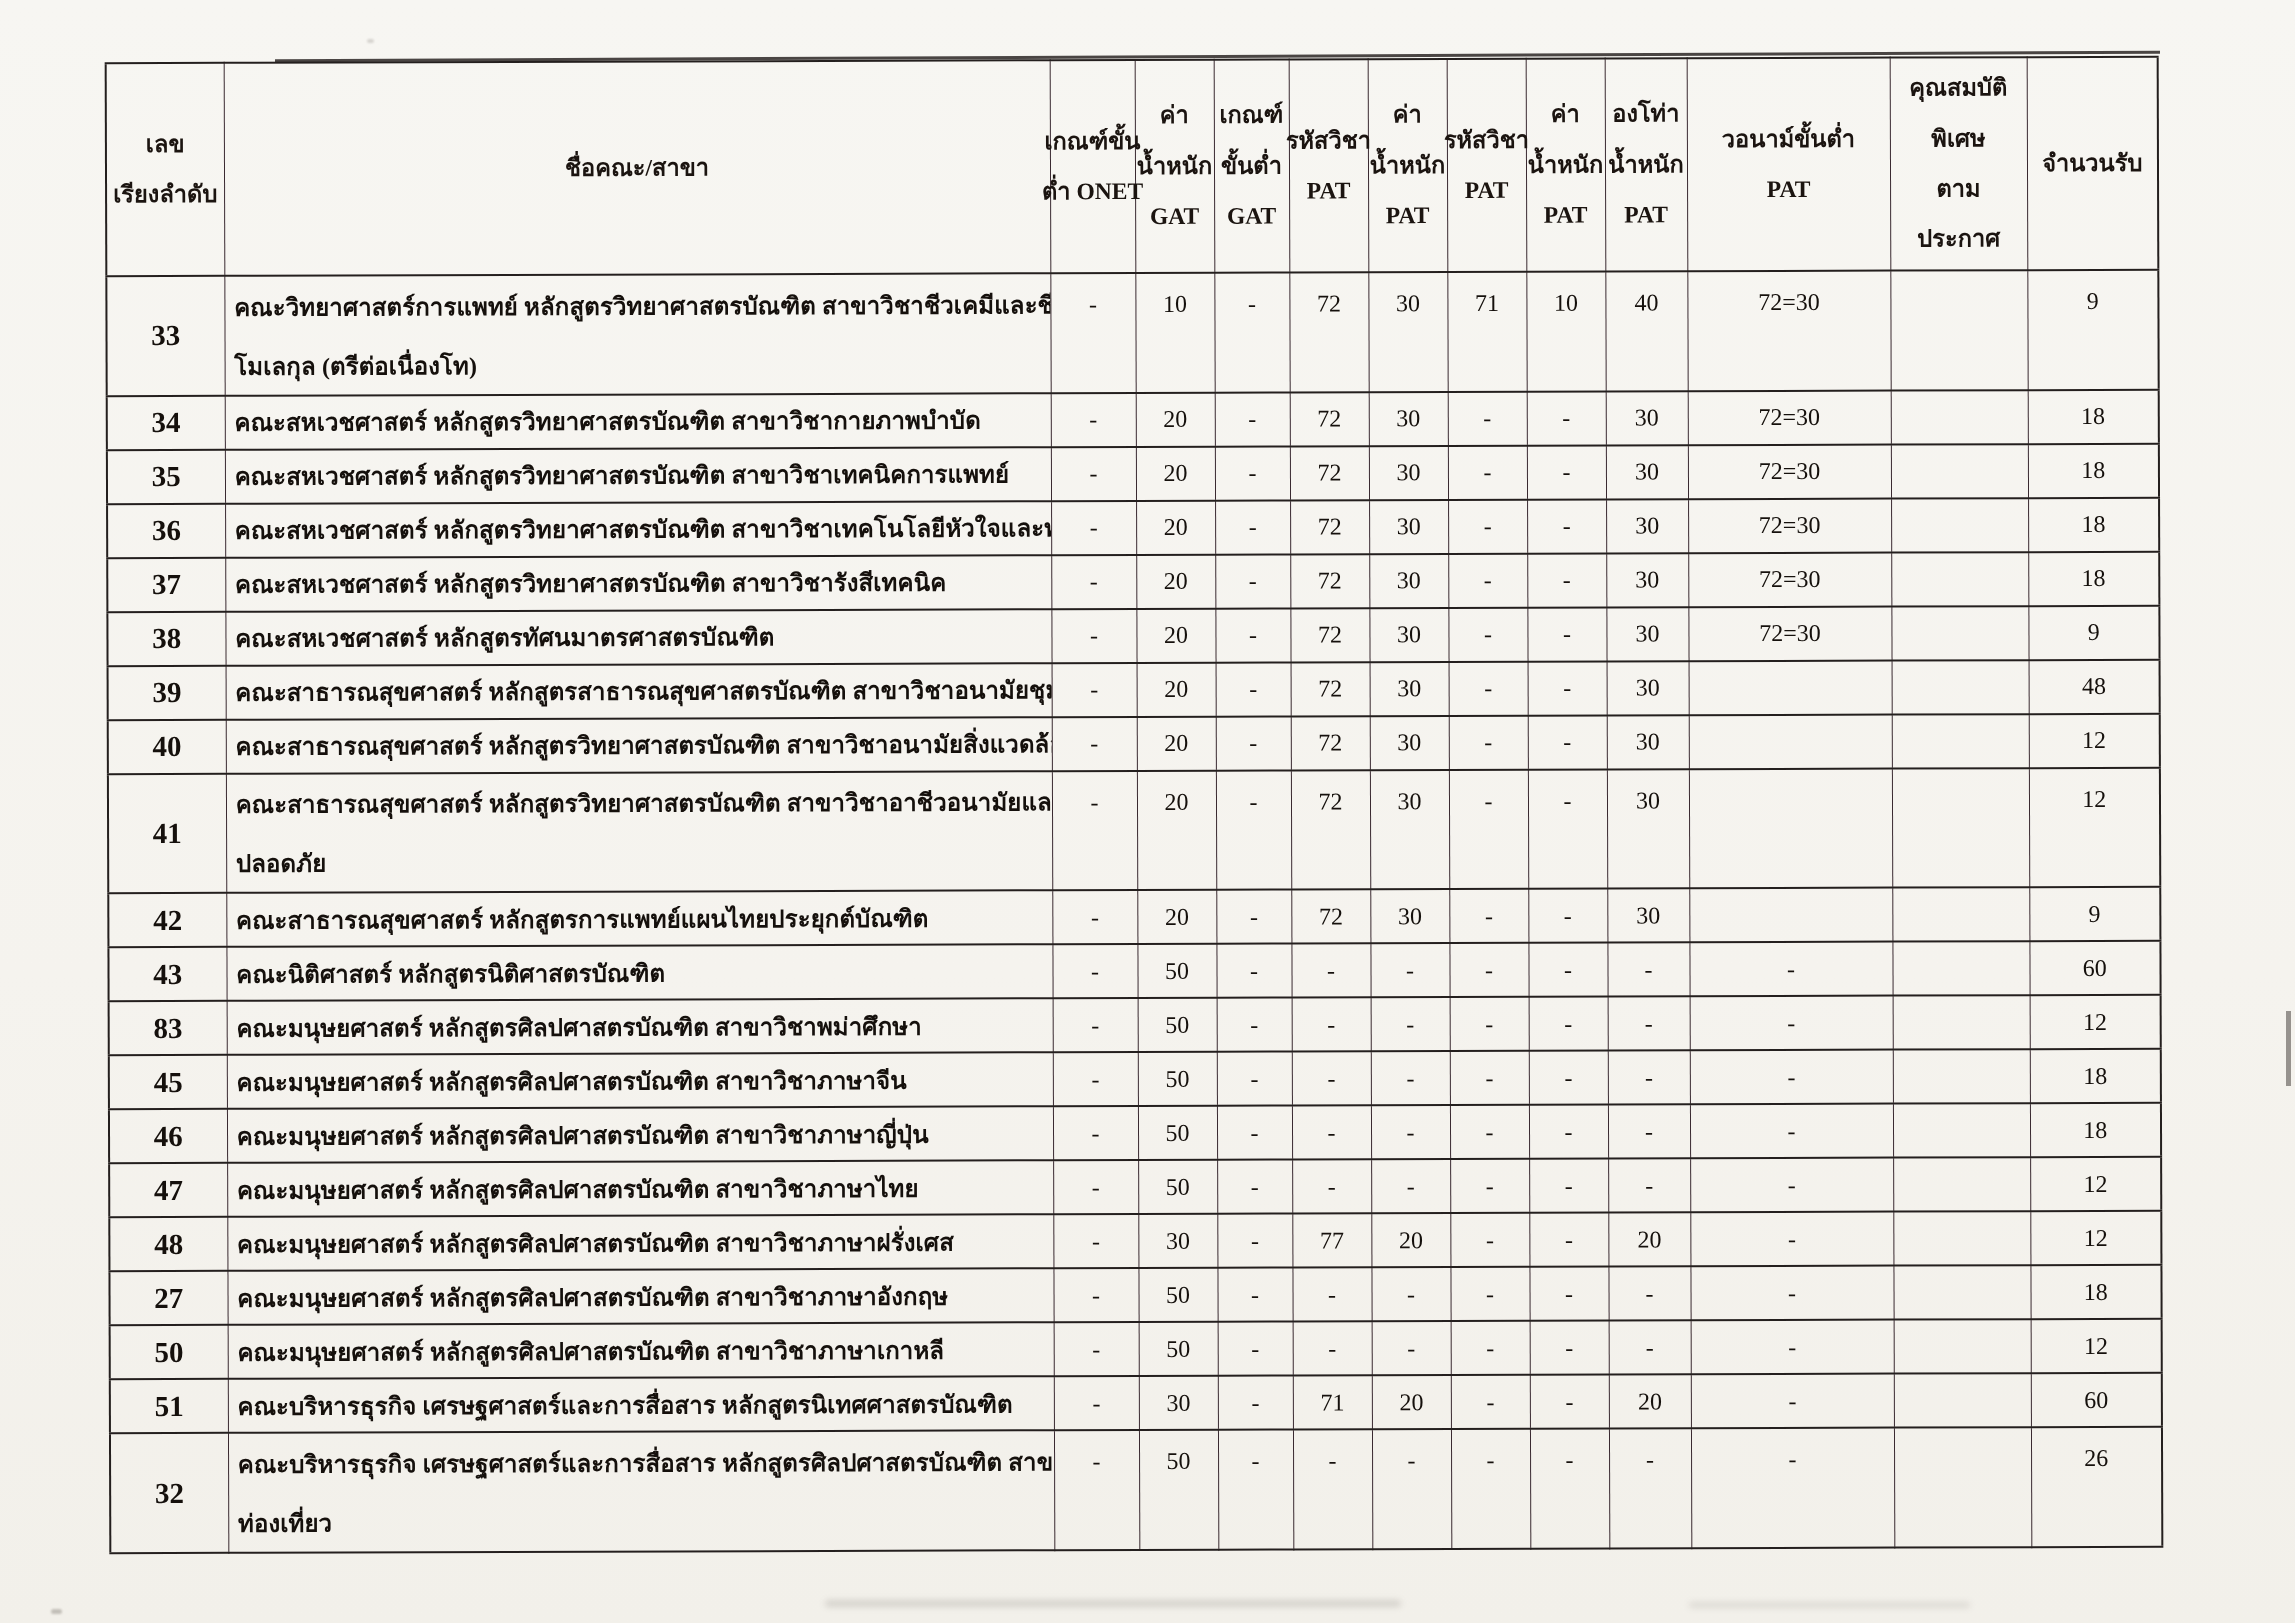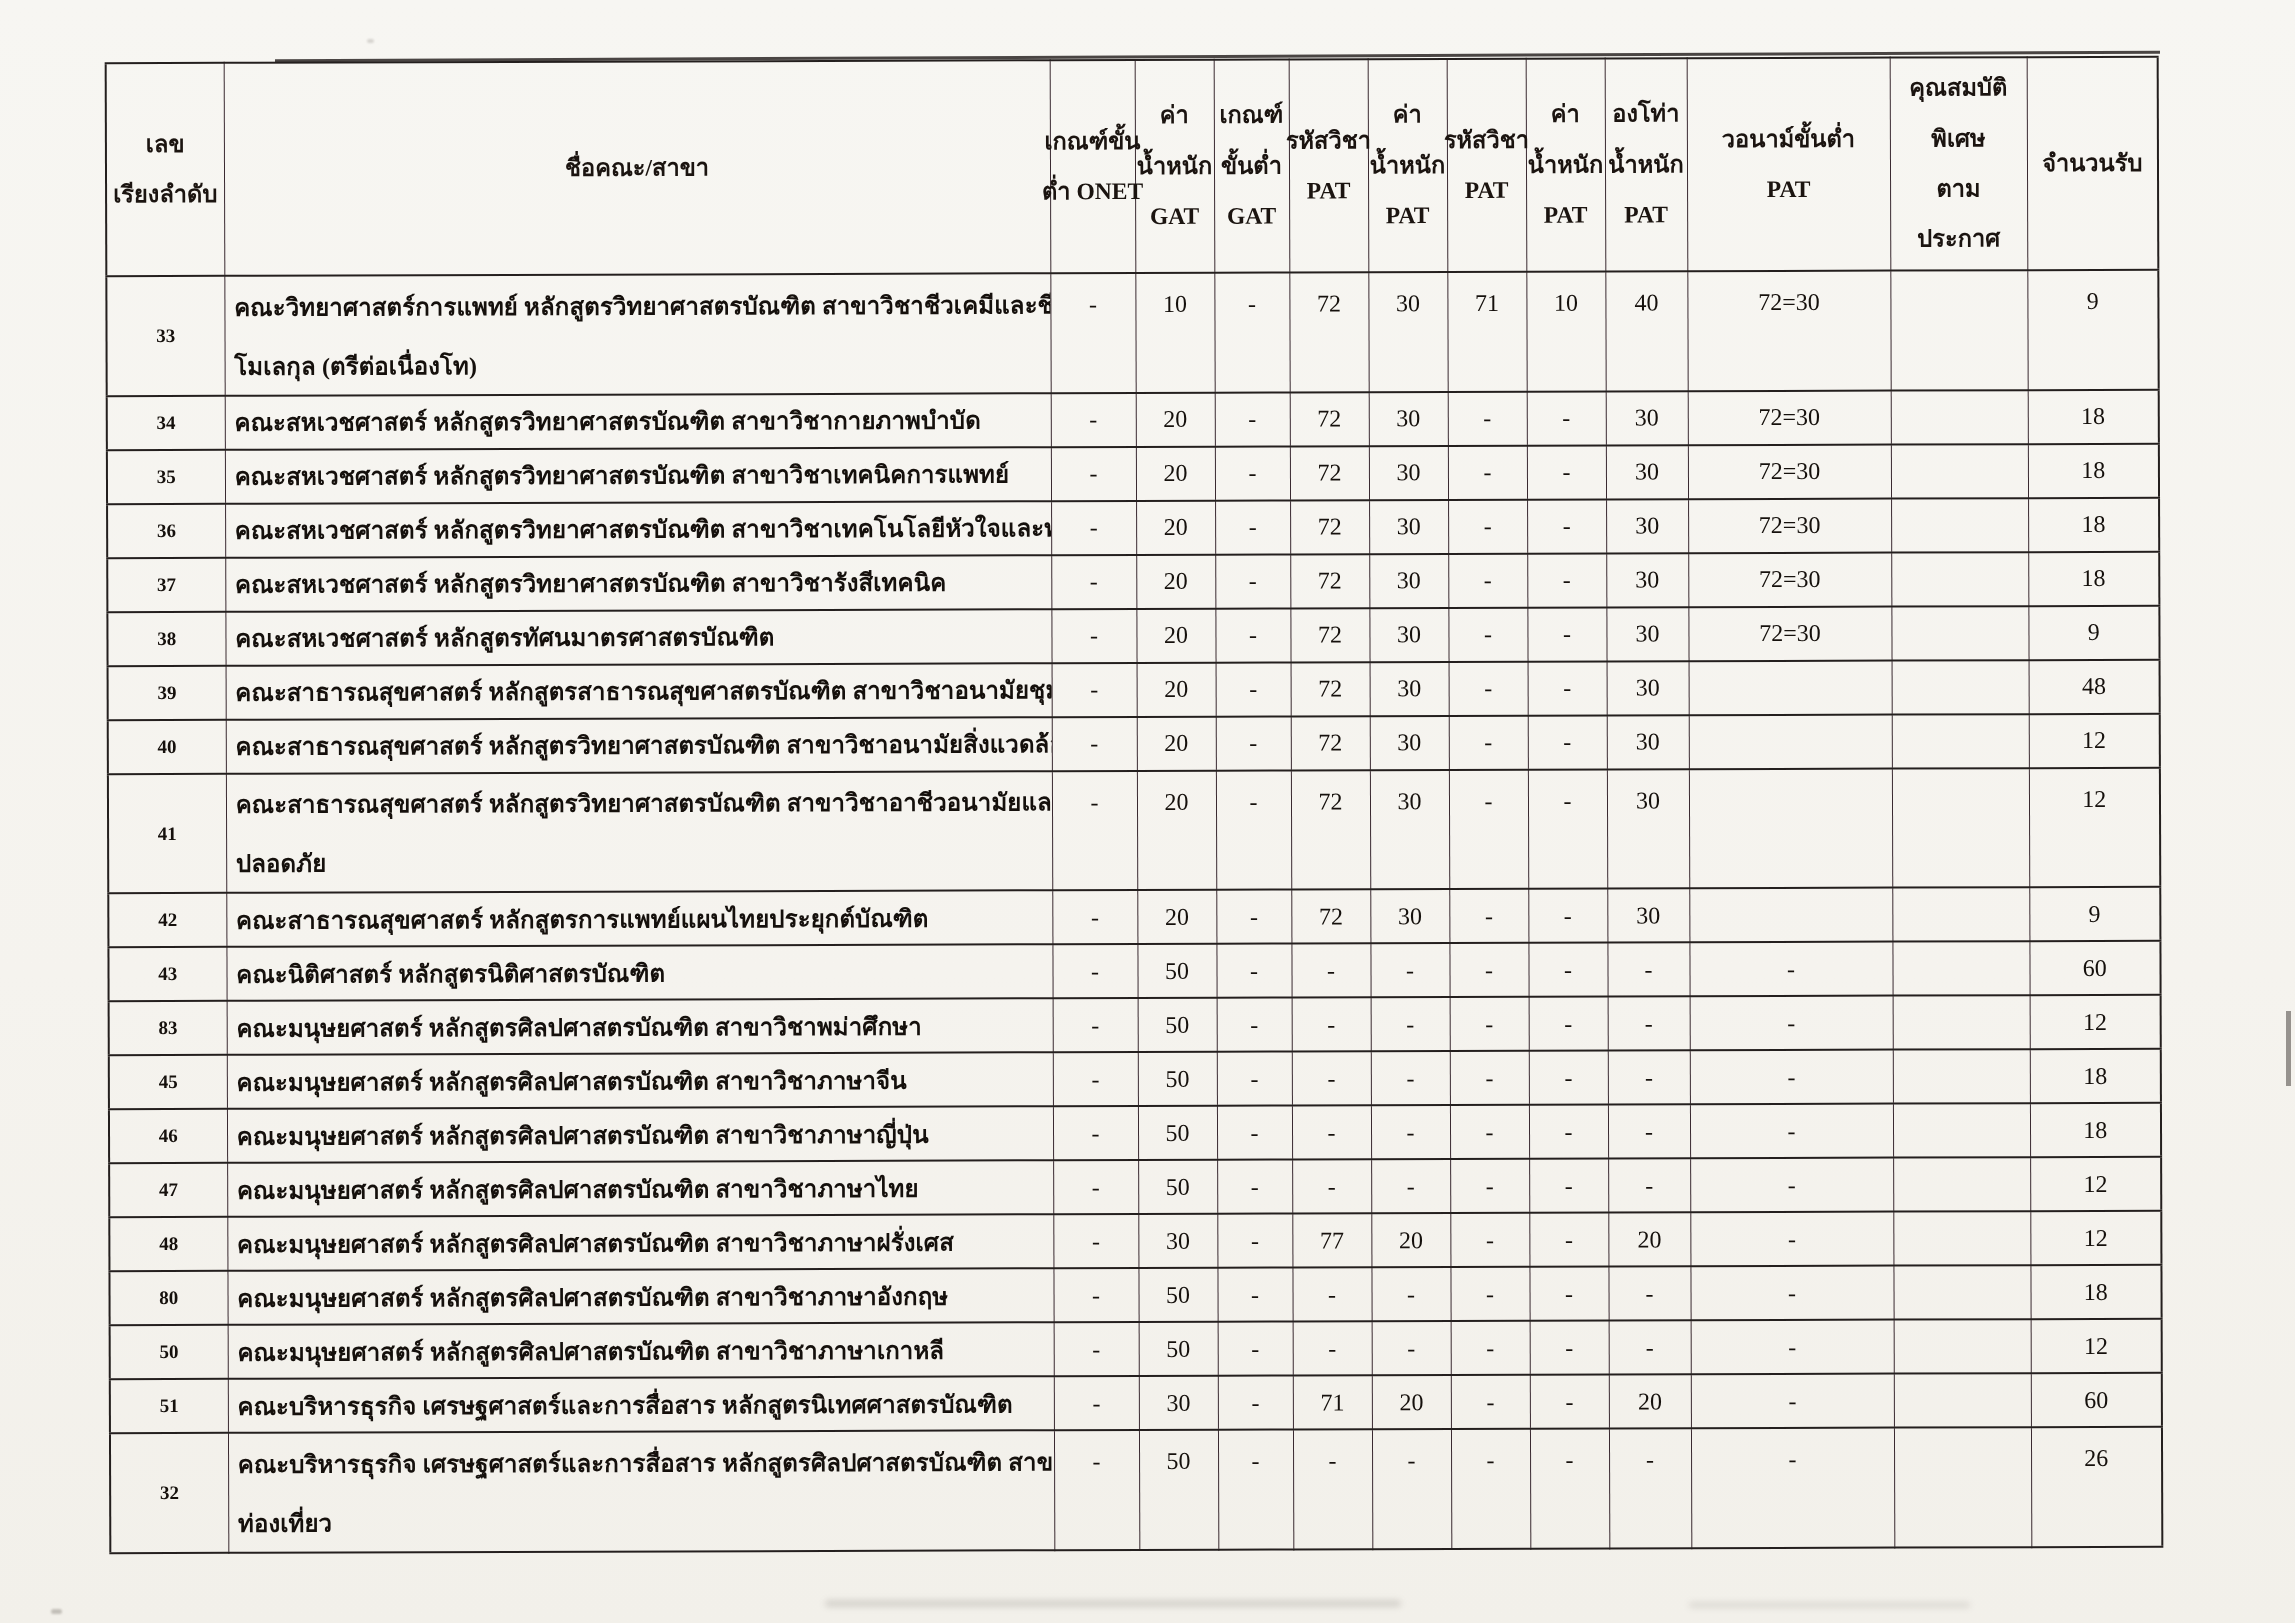--- a/index.html
+++ b/index.html
@@ -37,21 +37,21 @@
     padding:0 3.9px;color:#15100c;font-weight:400;
     overflow:hidden;white-space:nowrap;
   }
   td.name-cell{
     text-align:left;padding-left:9.2px;font-weight:600;font-size:24px;
     letter-spacing:0.1px;
   }
   tr.tall td{vertical-align:top;padding-top:17px;}
   tr.tall td.no-cell{vertical-align:middle;padding-top:0;}
   tr.tall td.name-cell{padding-top:0;vertical-align:middle;}
-  td.no-cell{font-weight:600;font-size:19px;}
+  td.no-cell{font-weight:600;font-size:29px;}
   .name-wrap{display:flex;flex-direction:column;justify-content:center;}
   tr.tall .name-wrap{height:98px;justify-content:space-between;padding:10.5px 0 9.2px 0;}
   .name-line{white-space:nowrap;}
   td.quota-cell{font-size:24px;}
   
   .artifact{position:absolute;pointer-events:none;}
   .top-line{left:275px;top:55px;width:1885px;height:3.3px;background:#2b2624;transform:rotate(-0.26deg);opacity:.85;}
   .edge-sliver{left:2286px;top:1011px;width:4.6px;height:75px;background:#4a4440;opacity:.55;filter:blur(0.7px);}
   .bottom-smudge-1{left:825px;top:1600px;width:576px;height:7.2px;background:#8a857e;opacity:.28;filter:blur(3.3px);border-radius:3.9px;}
   .bottom-smudge-2{left:1689px;top:1602px;width:281px;height:5.9px;background:#918c85;opacity:.22;filter:blur(3.3px);border-radius:3.9px;}
@@ -473,21 +473,21 @@
           <td class="pat-code-1-cell">77</td>
           <td class="pat-weight-1-cell">20</td>
           <td class="pat-code-2-cell">-</td>
           <td class="pat-weight-2-cell">-</td>
           <td class="pat-weight-total-cell">20</td>
           <td class="pat-min-cell">-</td>
           <td class="special-qualification-cell"></td>
           <td class="quota-cell">12</td>
         </tr>
         <tr class="single">
-          <td class="no-cell">80</td>
+          <td class="no-cell">27</td>
           <td class="name-cell">
             <div class="name-wrap">
               <div class="name-line">คณะมนุษยศาสตร์ หลักสูตรศิลปศาสตรบัณฑิต สาขาวิชาภาษาอังกฤษ</div>
             </div>
           </td>
           <td class="onet-min-cell">-</td>
           <td class="gat-weight-cell">50</td>
           <td class="gat-min-cell">-</td>
           <td class="pat-code-1-cell">-</td>
           <td class="pat-weight-1-cell">-</td>

